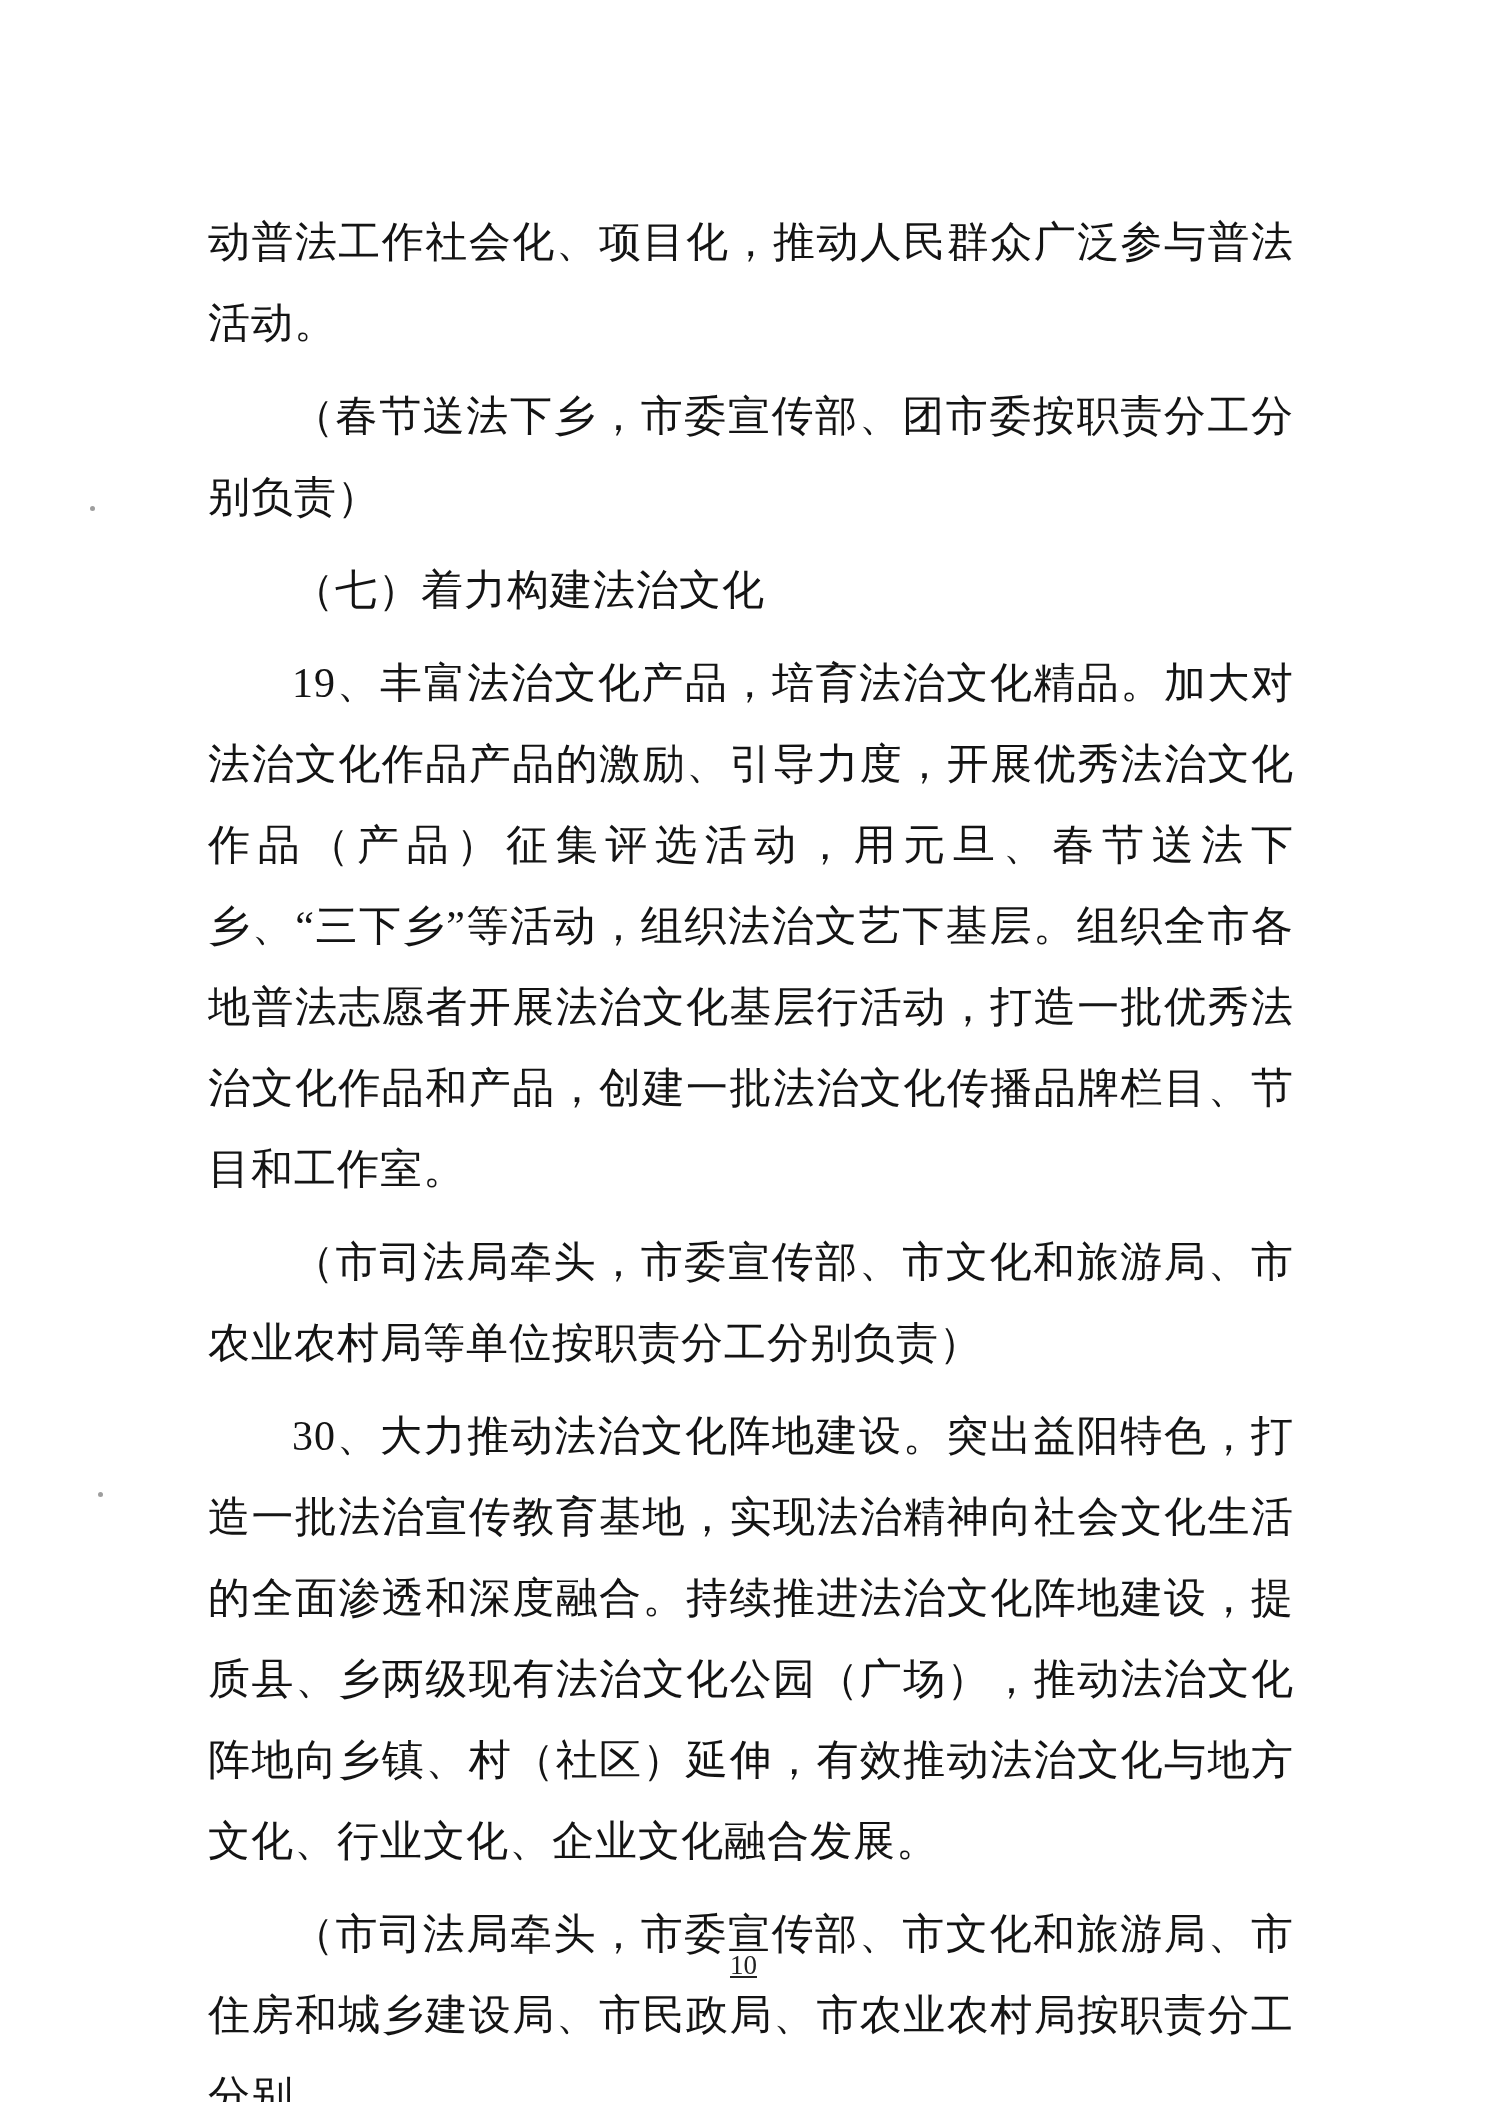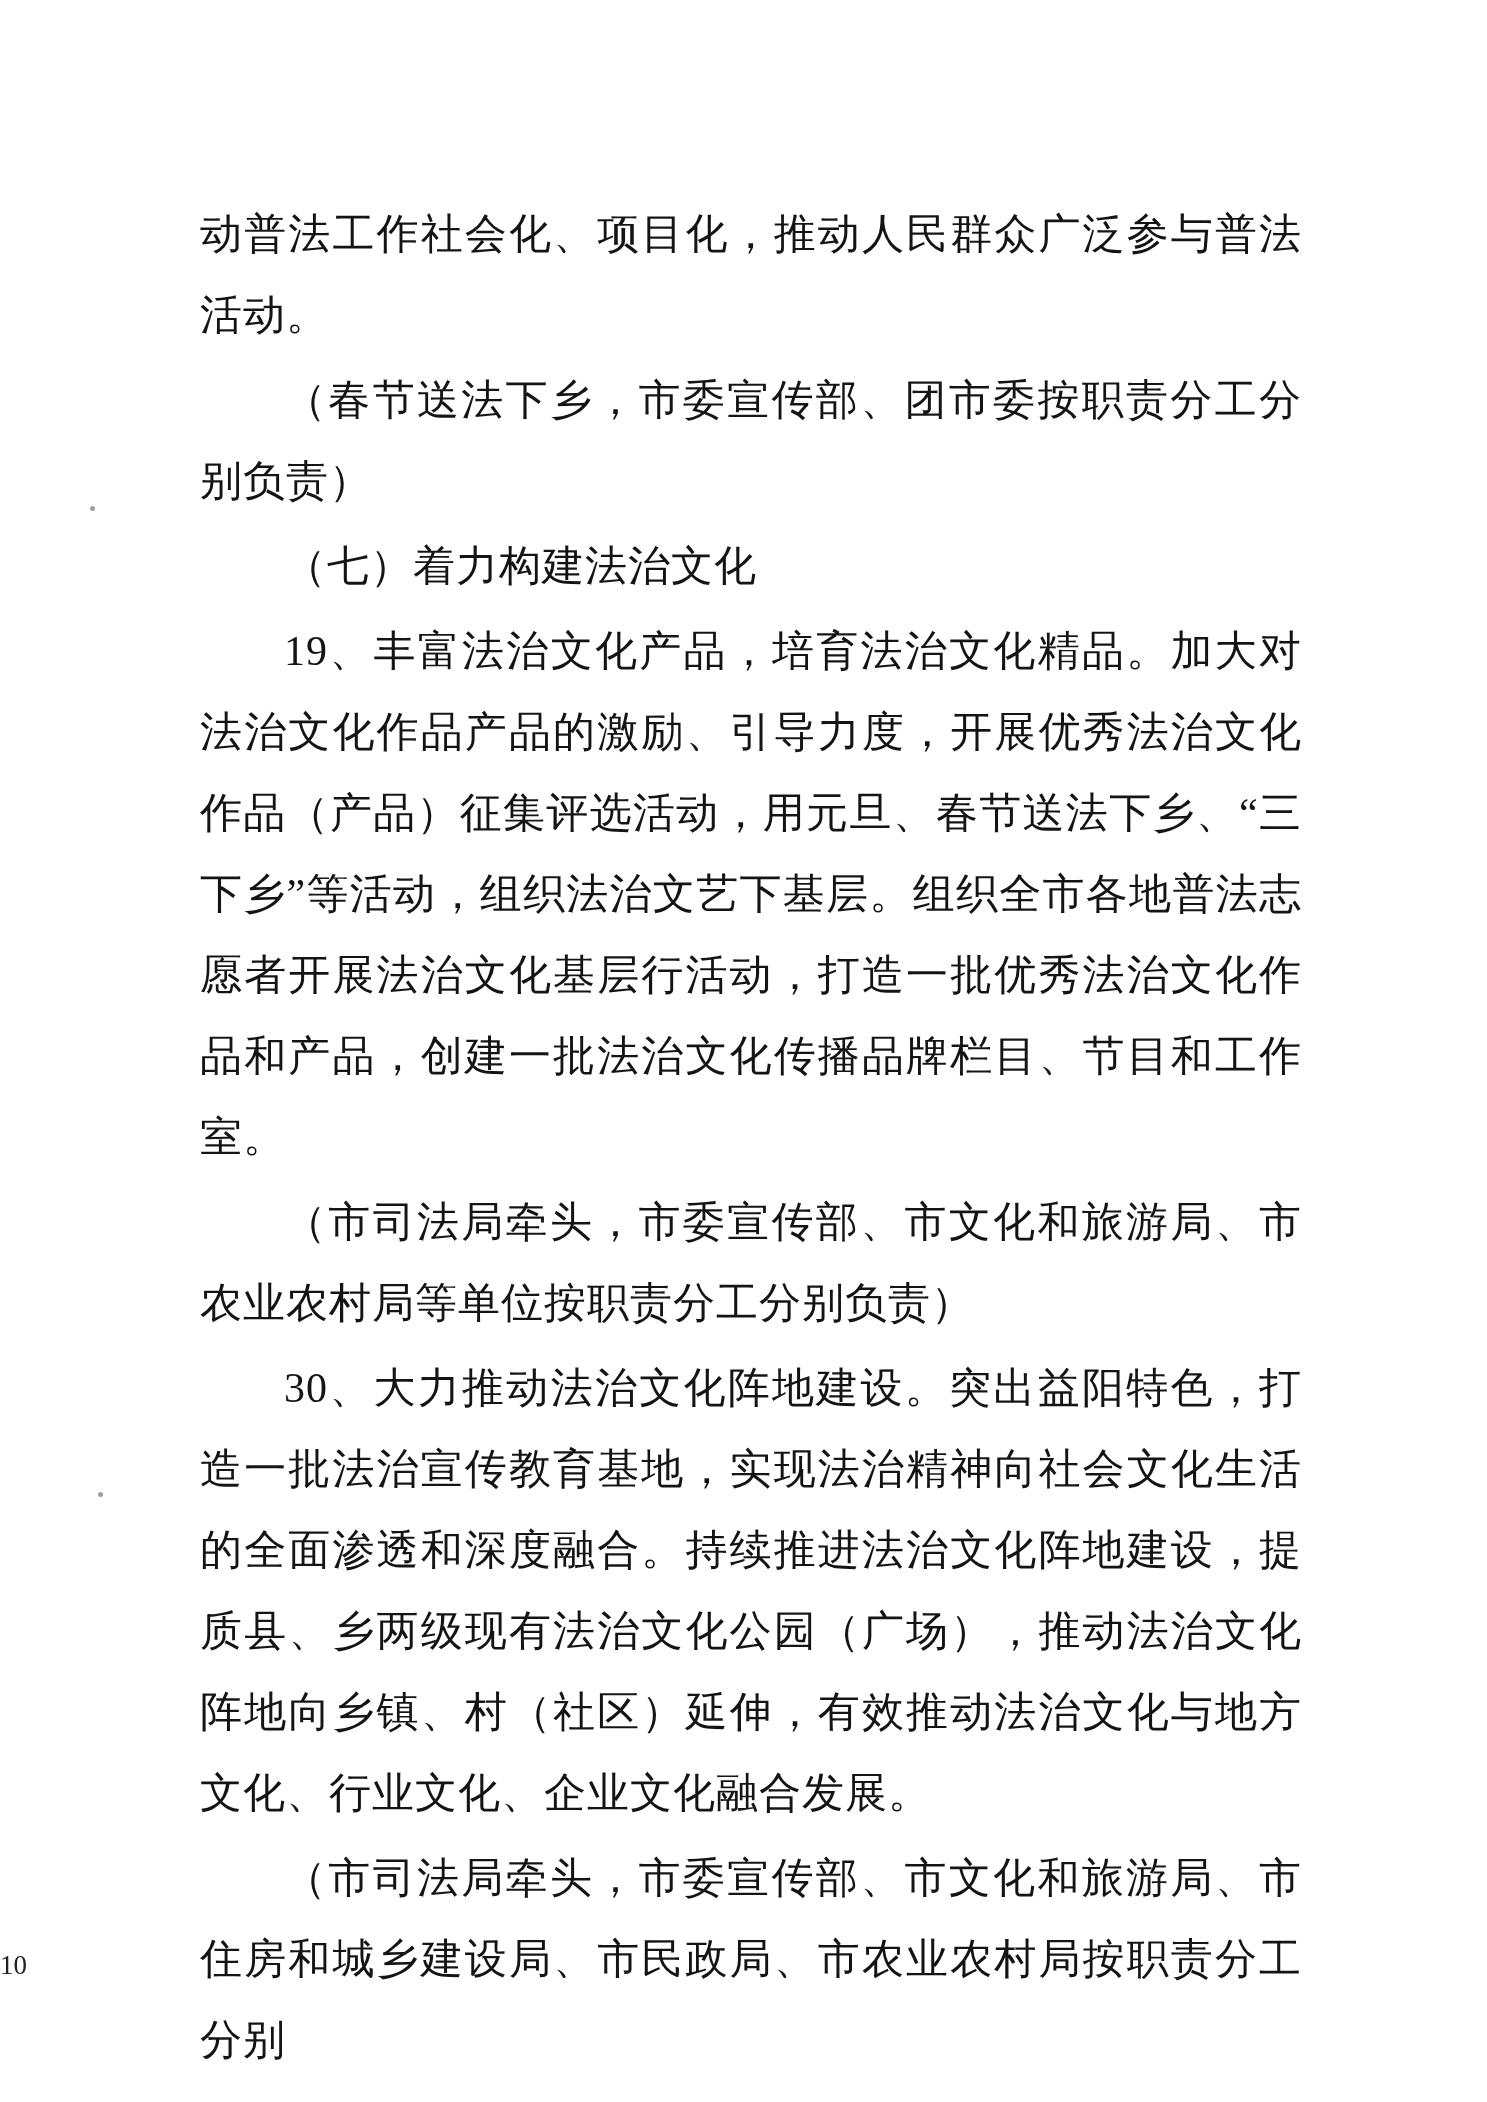--- a/index.html
+++ b/index.html
@@ -20,44 +20,45 @@
     position: absolute;
     left: 196px;
     top: 190px;
     width: 1110px;
     font-size: 42px;
     line-height: 81px;
     letter-spacing: 1px;
     text-align: justify;
   }
   .content p {
-    margin: 4px;
+    margin: 12px;
     padding: 0;
   }
   .indent {
     text-indent: 2em;
   }
   .flush {
     text-indent: 0;
   }
   .heading {
     font-weight: normal;
   }
   .lead {
     font-weight: normal;
   }
   .page-number {
     position: absolute;
     left: 0;
     right: 0;
     top: 1950px;
-    text-align: left;
+    text-align: center;
     font-size: 27px;
     color: #222;
     font-family: "Liberation Serif", "DejaVu Serif", serif;
+    text-decoration: underline;
   }
   .scan-dot {
     position: absolute;
     width: 5px;
     height: 5px;
     border-radius: 50%;
     background: #6a6a6a;
     opacity: 0.65;
   }
   .scan-dot.d1 { left: 90px;  top: 506px; }

